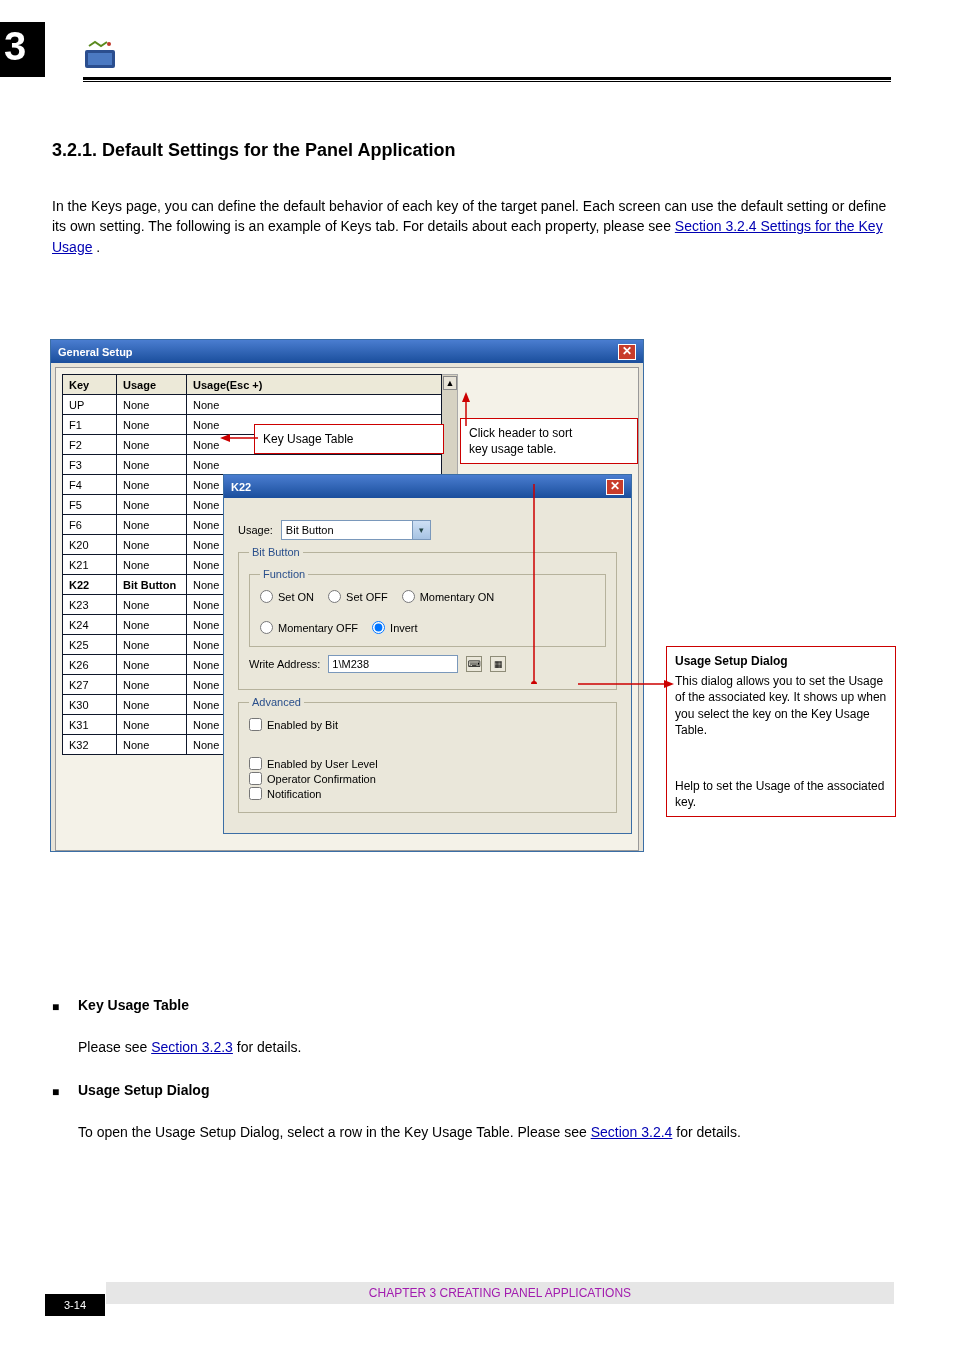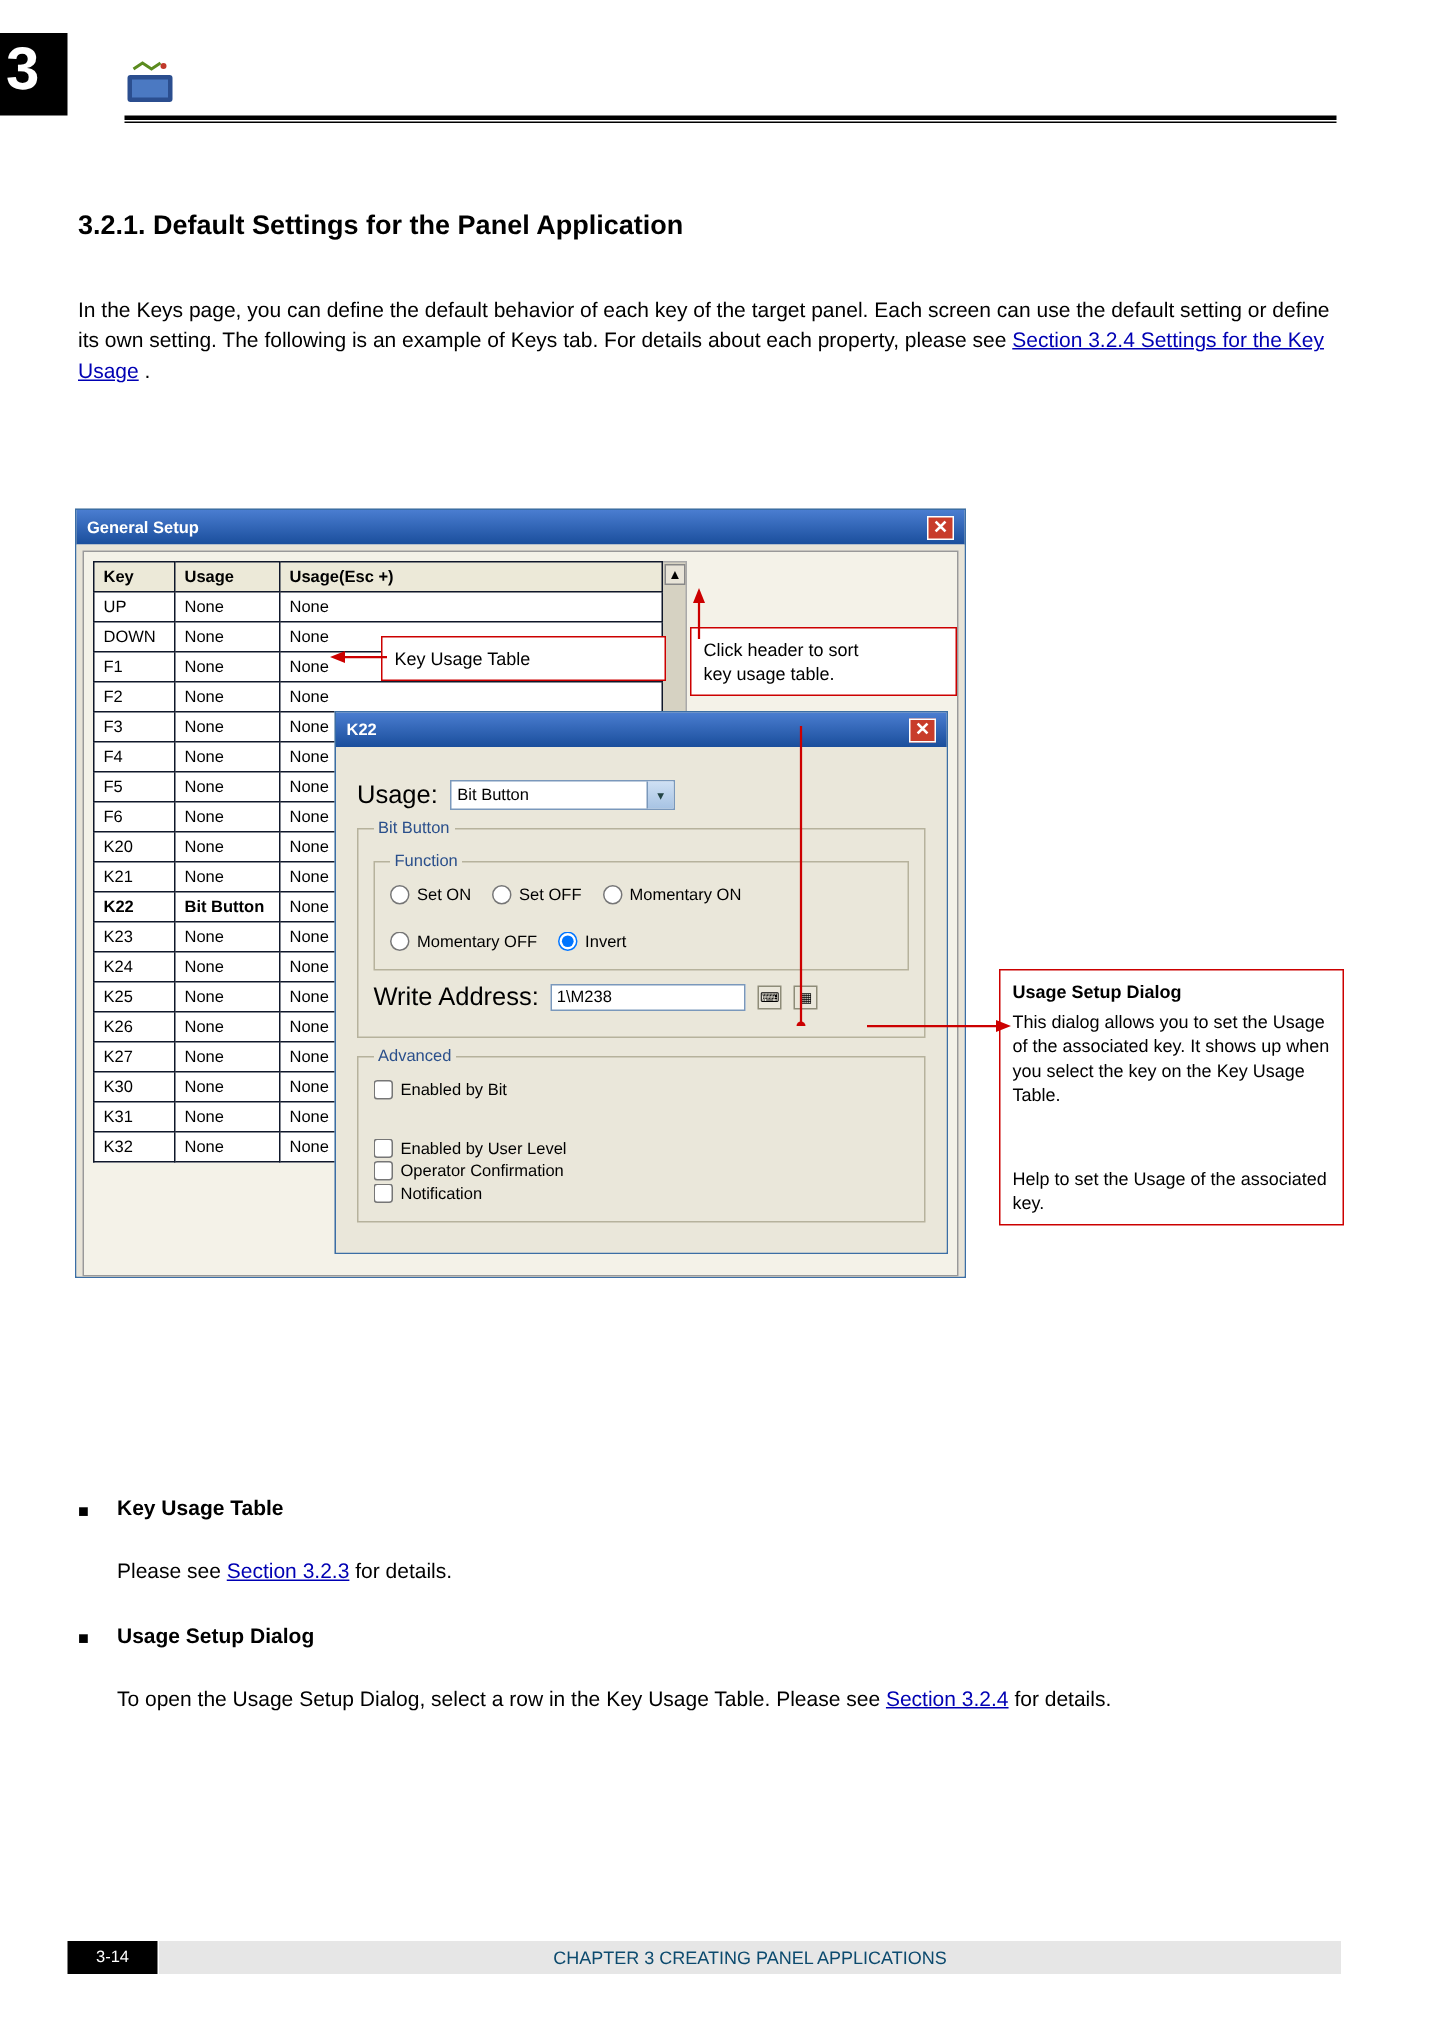--- a/index.html
+++ b/index.html
@@ -7,21 +7,21 @@
   .black-block { position: absolute; left: 0; top: 22px; width: 45px; height: 55px; background: #000; }
   .logo { position: absolute; left: 83px; top: 40px; width: 34px; height: 30px; }
   .horiz-double { position: absolute; left: 83px; width: 808px; border-top: 3px solid #000; border-bottom: 1px solid #000; height: 5px; }
   .section-title { position: absolute; font-weight: bold; font-size: 18px; color: #000; }
   .body-text { position: absolute; font-size: 14px; color: #000; line-height: 1.45; }
   .body-text .u { color: #0000b3; text-decoration: underline; }
   .bullet-sq { position: absolute; font-size: 12px; }
   .bullet-label { position: absolute; font-weight: bold; font-size: 14px; }
   .bullet-body { position: absolute; font-size: 14px; line-height: 1.4; }
   .footer-black { position: absolute; left: 45px; bottom: 34px; width: 60px; height: 22px; background: #000; color: #fff; font-size: 11px; text-align: center; line-height: 22px; }
-  .footer-band { position: absolute; left: 106px; bottom: 34px; right: 60px; height: 22px; background: #e6e6e6; color: #0c4a6e; font-size: 12px; text-align: center; line-height: 22px; }
+  .footer-band { position: absolute; left: 106px; bottom: 46px; right: 60px; height: 22px; background: #e6e6e6; color: #a21caf; font-size: 12px; text-align: center; line-height: 22px; }
 
   
   .dialog { position: absolute; border: 1px solid #3b6ea5; background: #e8e4d8; font-size: 11px; }
   .titlebar { height: 23px; background: linear-gradient(#4a7dd0,#1a4e9c); color: #fff; font-weight: bold; padding: 3px 7px; display: flex; justify-content: space-between; align-items: center; }
   .close-x { width: 18px; height: 16px; background: #c83c2b; border: 1px solid #fff; color: #fff; text-align: center; line-height: 13px; font-size: 12px; }
   .tabs-bg { background: #e8e4d8; padding: 4px 4px 0 4px; }
   .tab-strip { display: flex; align-items: flex-end; height: 22px; }
   .tab { border: 1px solid #999; border-bottom: none; padding: 3px 9px; background: #ece9d8; margin-right: -1px; font-size: 11px; }
   .tab.active { background: #f4f2e8; position: relative; top: 1px; }
   .tabpanel { border: 1px solid #999; background: #f4f2e8; padding: 6px; }
@@ -31,21 +31,21 @@
   table.keys td.k { width: 54px; }
   table.keys td.u1 { width: 70px; }
   .sel { font-weight: bold; }
   .scroll-rail { width: 16px; background: #d6d2c2; border: 1px solid #a9a9a9; border-left: none; }
   .scroll-arrow { width: 14px; height: 14px; background: #e8e4d8; border: 1px solid #888; text-align: center; font-size: 9px; line-height: 12px; }
   .btnrow { display: flex; justify-content: flex-end; gap: 8px; padding: 12px 12px 10px; }
   .winbtn { min-width: 72px; height: 22px; background: #ece9d8; border: 1px solid #888; font-size: 11px; }
 
   
   .field-row { display: flex; align-items: center; gap: 8px; margin: 6px 0; }
-  .field-row label { font-size: 17px; }
+  .field-row label { font-size: 11px; }
   .drop { border: 1px solid #7a98bb; height: 20px; background: #fff; display: flex; align-items: center; padding: 0 4px; font-size: 11px; position: relative; }
   .drop .dd-arrow { position: absolute; right: 0; top: 0; width: 18px; height: 18px; background: linear-gradient(#cfe0f4,#a7c3e3); border-left: 1px solid #7a98bb; text-align: center; font-size: 9px; line-height: 18px; color: #244; }
   fieldset { border: 1px solid #b6b29c; padding: 8px 10px 10px; margin: 6px 0; background: #eae7da; }
   fieldset legend { font-size: 11px; color: #2a4f8b; padding: 0 3px; }
   .radio-line, .chk-line { display: flex; align-items: center; gap: 5px; font-size: 11px; margin: 2px 0; }
   .radios-row { display: flex; gap: 14px; flex-wrap: wrap; }
   input[type=text].addr { border: 1px solid #7a98bb; height: 18px; font-size: 11px; padding: 0 3px; width: 130px; }
   .mini-ic { width: 16px; height: 16px; border: 1px solid #8e8c78; display: inline-flex; align-items: center; justify-content: center; font-size: 9px; background: #eae7da; }
 
   
@@ -93,25 +93,20 @@
             <thead>
                 <tr>
               <th class="k">Key</th>
               <th class="u1">Usage</th>
               <th>Usage(Esc +)</th>
             </tr>
               </thead>
             <tbody id="tbody-keys">
                 <tr>
                   <td class="k">UP</td>
-                  <td class="u1">None</td>
-                  <td>None</td>
-                </tr>
-                <tr>
-                  <td class="k">DOWN</td>
                   <td class="u1">None</td>
                   <td>None</td>
                 </tr>
                 <tr>
                   <td class="k">F1</td>
                   <td class="u1">None</td>
                   <td>None</td>
                 </tr>
                 <tr>
                   <td class="k">F2</td>

